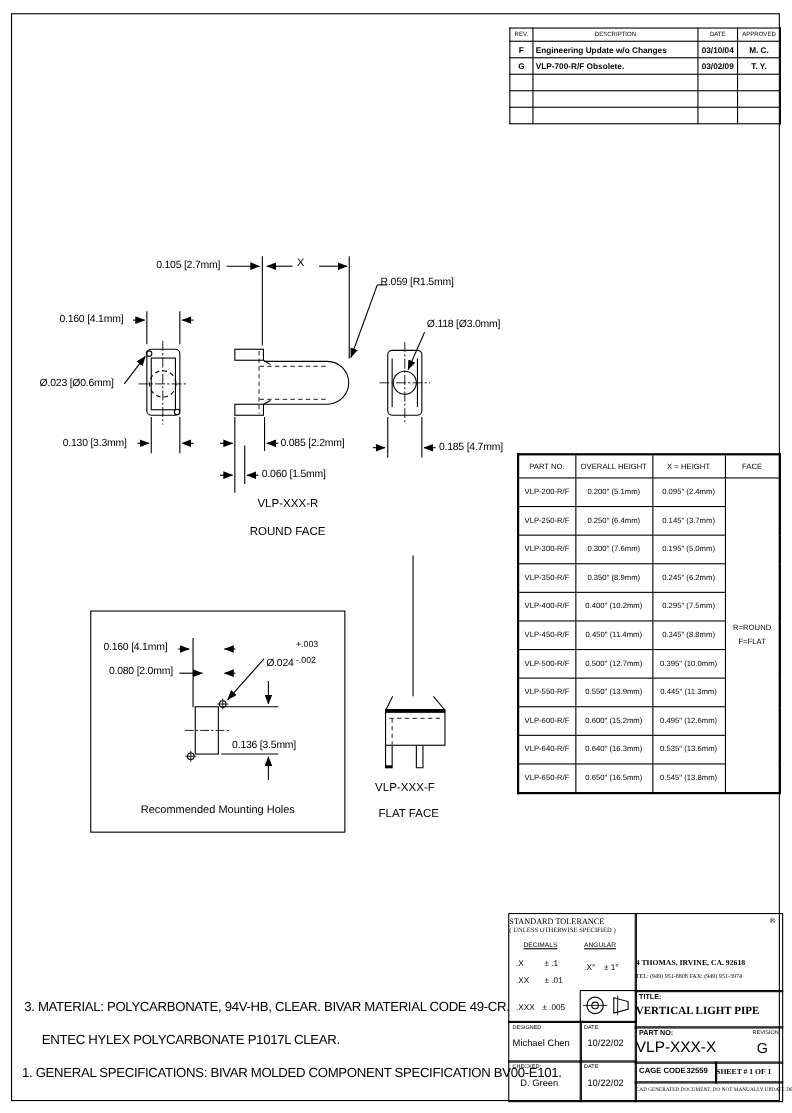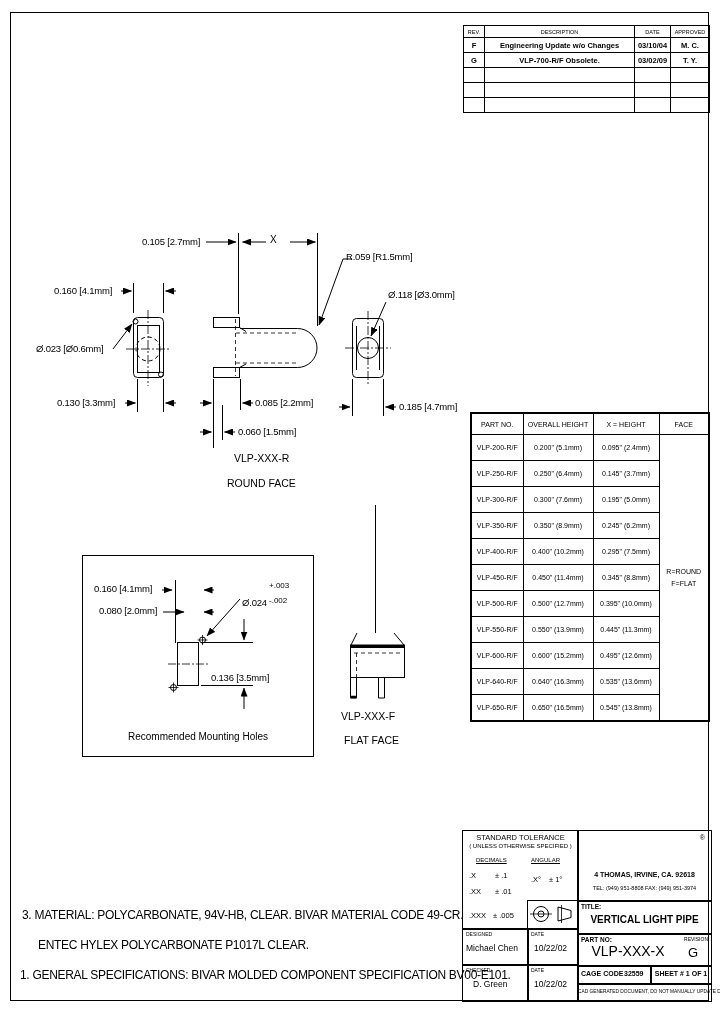--- a/index.html
+++ b/index.html
@@ -18,38 +18,38 @@
   .bgw { background:#fff; padding:0 2px; }
 
   
   table { border-collapse:collapse; position:absolute; table-layout:fixed; background:#fff0; }
   td { border:1px solid #000; overflow:hidden; padding:0; vertical-align:middle; }
 
   .rev-table { left:463px; top:25px; width:246px; }
   .rev-table td { padding:0 2px; }
   .rev-head td { font-size:5.5px; text-align:center; height:11px; }
   .rev-row td { font-size:7.5px; font-weight:bold; height:14px; text-align:center; }
-  .rev-row td.desc { text-align:center; }
+  .rev-row td.desc { text-align:left; }
   .rev-empty td { height:14px; }
 
   .part-table { left:470px; top:412px; width:238px; border:2px solid #000; }
   .part-table td { font-size:7px; text-align:center; height:25px; border:1px solid #000; }
   .part-head td { height:20px; }
   .face-cell div { margin:5px 0; }
 
   
   .box { position:absolute; border:1px solid #000; }
   .t5 { font-size:5px; position:absolute; white-space:nowrap; }
   .t6 { font-size:6px; position:absolute; white-space:nowrap; }
   .t65b { font-size:6.5px; font-weight:bold; position:absolute; white-space:nowrap; }
   .t7 { font-size:7px; position:absolute; white-space:nowrap; }
   .t75 { font-size:7.5px; position:absolute; white-space:nowrap; }
   .t8b { font-size:8.5px; font-weight:normal; position:absolute; white-space:nowrap; }
   .underl { text-decoration:underline; }
-  .center { width:100%; text-align:center; left:0; }
+  .center { width:100%; text-align:left; left:0;font-family:Liberation Serif, serif; }
 
   .logo-text {
     position:absolute; left:0; top:0; width:100%; text-align:center;
     font-size:30px; line-height:36px; font-weight:bold; font-style:italic;
     letter-spacing:-2px; color:#cc0000;
   }
   .note { position:absolute; font-size:12px; letter-spacing:-0.3px; white-space:nowrap; }
 </style>
 </head>
 <body>
@@ -357,21 +357,21 @@
   <div class="center abs" style="top:54px; font-size:5.5px; white-space:nowrap">TEL: (949) 951-8808      FAX: (949) 951-3974</div>
 </div>
 
 <div class="box" style="left:577px; top:900px; width:133px; height:33px">
   <div class="t65b" style="left:3px; top:2px">TITLE:</div>
   <div class="center abs" style="top:13px; font-size:10px; font-weight:bold">VERTICAL LIGHT PIPE</div>
 </div>
 
 <div class="box" style="left:577px; top:933px; width:133px; height:32px">
   <div class="t65b" style="left:3px; top:2px">PART NO:</div>
-  <div class="abs" style="left:0; top:9px; width:100px; text-align:center; font-size:14px">VLP-XXX-X</div>
+  <div class="abs" style="left:0; top:9px; width:100px; font-size:14px">VLP-XXX-X</div>
   <div class="t5" style="right:3px; top:2px">REVISION</div>
   <div class="abs" style="right:13px; top:11px; font-size:13px">G</div>
 </div>
 
 <div class="box" style="left:577px; top:965px; width:73px; height:18px">
   <div class="t7" style="left:3px; top:4px; font-weight:bold">CAGE CODE</div>
   <div class="t7" style="left:46px; top:4px; font-weight:bold">32559</div>
 </div>
 <div class="box" style="left:650px; top:965px; width:60px; height:18px">
   <div class="t7 center" style="top:4px; font-weight:bold">SHEET #  1  OF  1</div>

